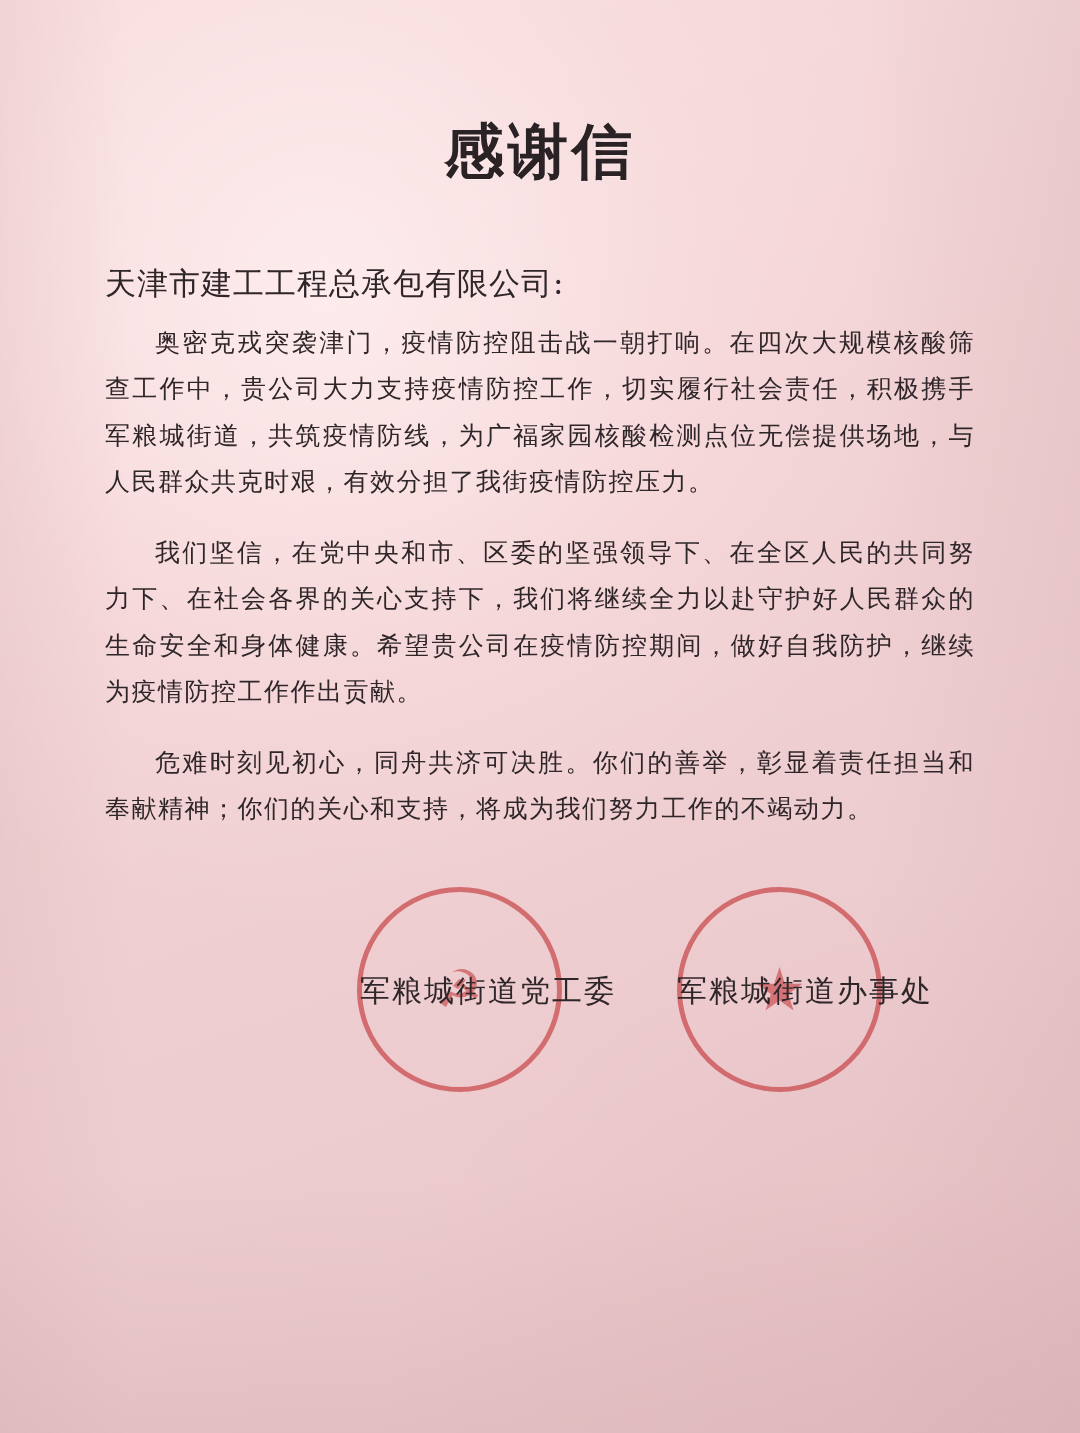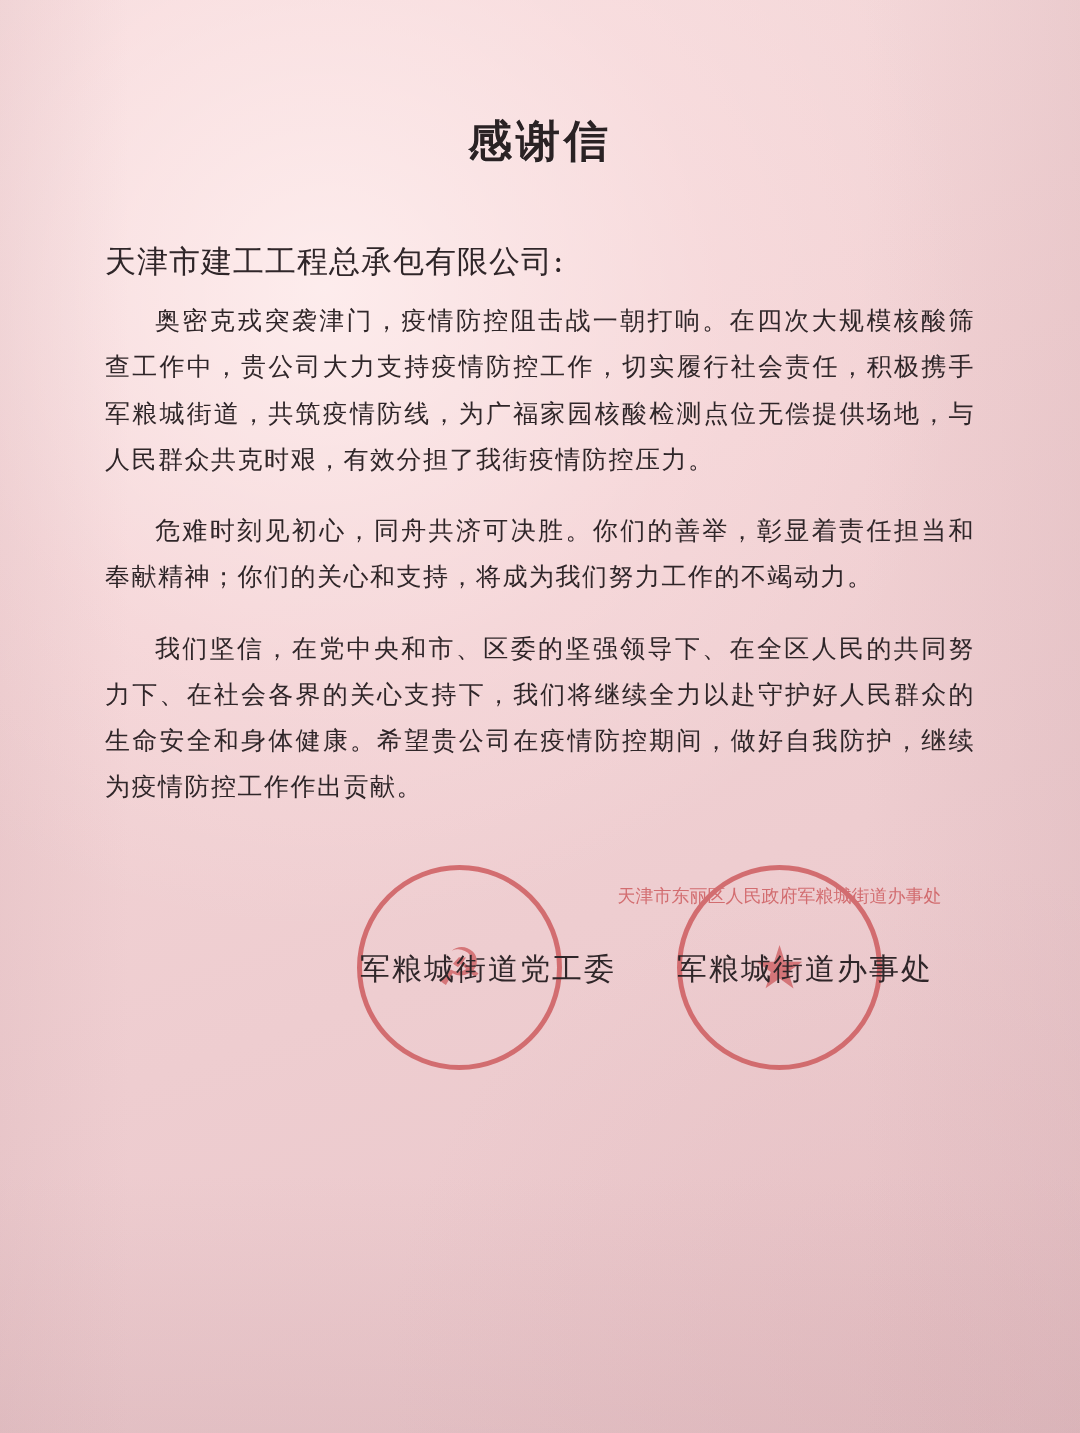--- a/index.html
+++ b/index.html
@@ -37,21 +37,21 @@
   }
 
   .content {
     position: relative;
     z-index: 2;
     padding: 0 105px;
   }
 
   .doc-title {
     text-align: center;
-    font-size: 44px;
+    font-size: 60px;
     font-weight: bold;
     letter-spacing: 4px;
     color: #2a2224;
     margin: 0;
     padding-top: 112px;
     font-family: "DejaVu Serif", "Liberation Serif", serif;
     text-shadow: 0 1px 0 rgba(255,255,255,0.35);
   }
 
   .salutation {
@@ -139,33 +139,32 @@
 
 <div class="paper">
   <div class="content">
 
     <h1 class="doc-title">感谢信</h1>
 
     <div class="salutation">天津市建工工程总承包有限公司:</div>
 
     <p class="para">奥密克戎突袭津门，疫情防控阻击战一朝打响。在四次大规模核酸筛查工作中，贵公司大力支持疫情防控工作，切实履行社会责任，积极携手军粮城街道，共筑疫情防线，为广福家园核酸检测点位无偿提供场地，与人民群众共克时艰，有效分担了我街疫情防控压力。</p>
 
+    <p class="para">我们坚信，在党中央和市、区委的坚强领导下、在全区人民的共同努力下、在社会各界的关心支持下，我们将继续全力以赴守护好人民群众的生命安全和身体健康。希望贵公司在疫情防控期间，做好自我防护，继续为疫情防控工作作出贡献。</p>
+
     <p class="para">危难时刻见初心，同舟共济可决胜。你们的善举，彰显着责任担当和奉献精神；你们的关心和支持，将成为我们努力工作的不竭动力。</p>
-
-    <p class="para">我们坚信，在党中央和市、区委的坚强领导下、在全区人民的共同努力下、在社会各界的关心支持下，我们将继续全力以赴守护好人民群众的生命安全和身体健康。希望贵公司在疫情防控期间，做好自我防护，继续为疫情防控工作作出贡献。</p>
 
 
     <div class="signature-area">
 
       <div class="stamp stamp-left">
         <div class="stamp-star">☭</div>
       </div>
 
       <div class="stamp stamp-right">
-        <div class="stamp-arc top">天津市东丽区人民政府军粮城街道办事处</div>
         <div class="stamp-star">★</div>
       </div>
 
       <div class="sign-line sign-party">军粮城街道党工委</div>
 
       <div class="sign-line sign-office">军粮城街道办事处</div>
 
     </div>
 
   </div>

